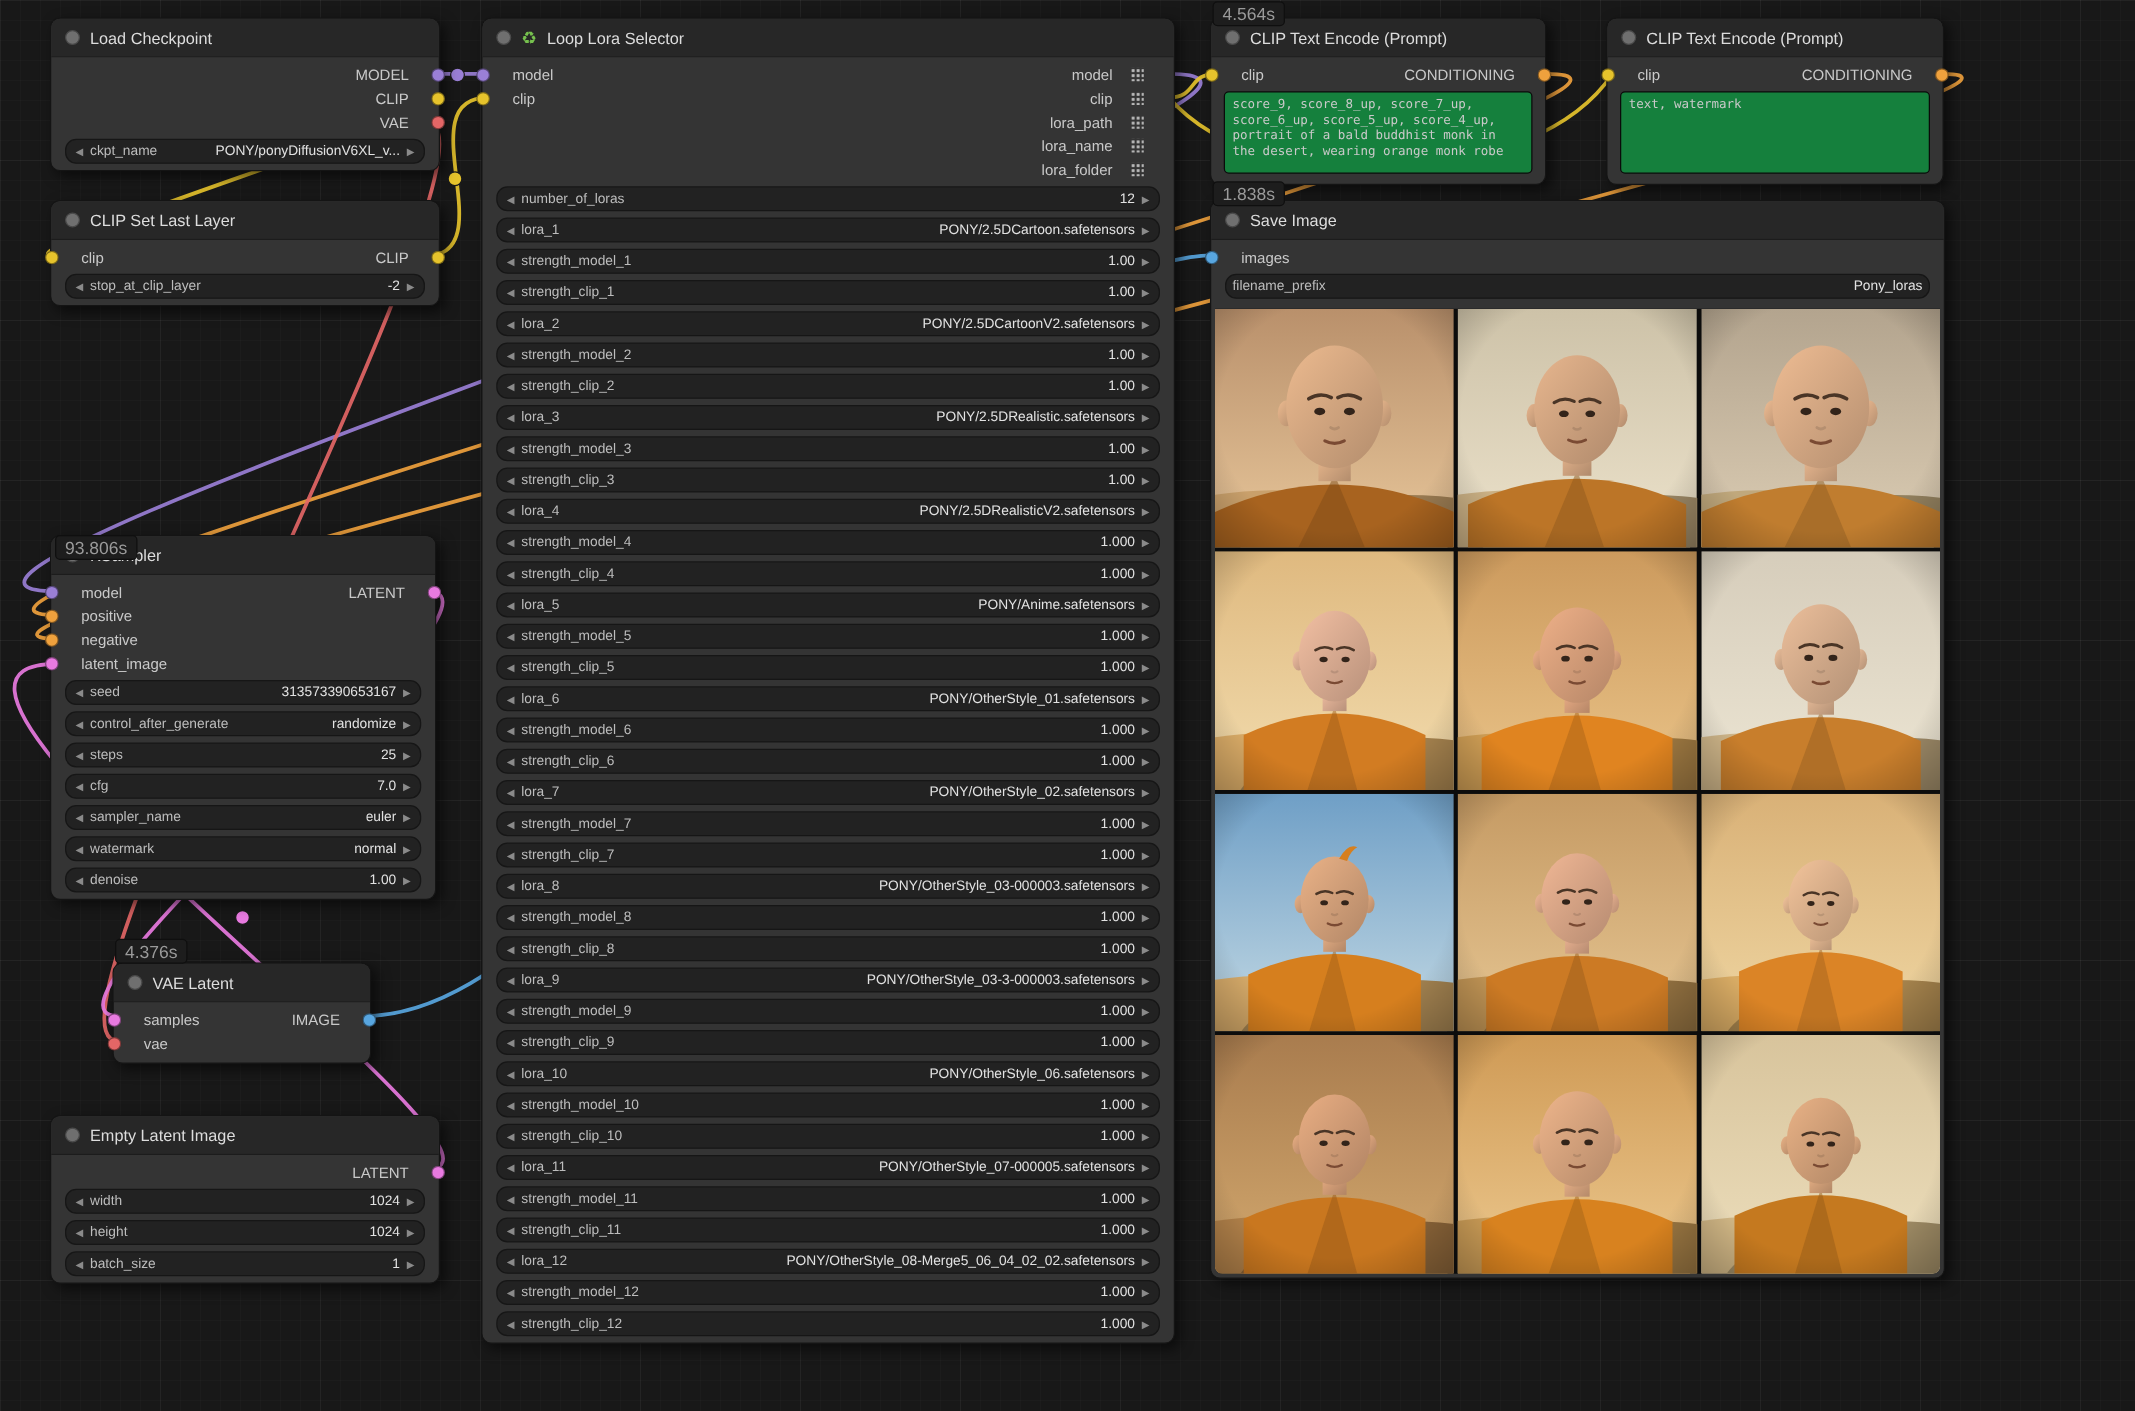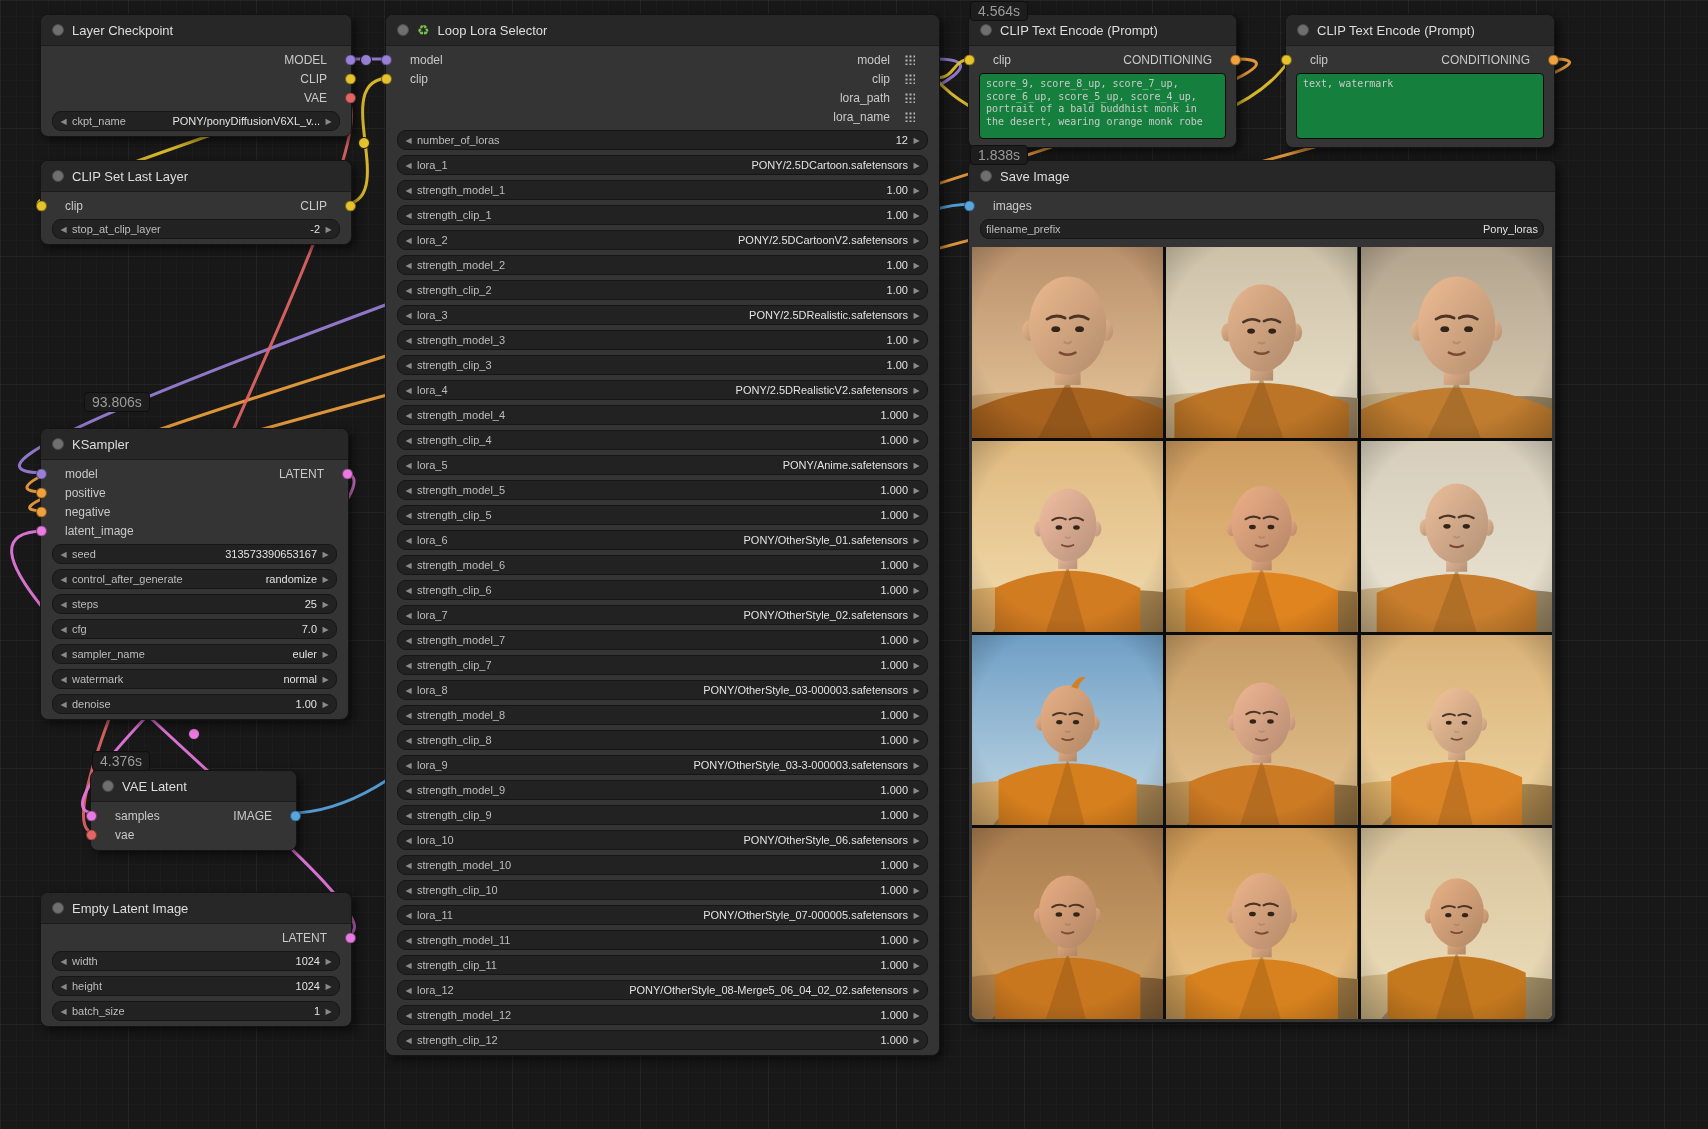--- a/index.html
+++ b/index.html
@@ -88,28 +88,28 @@
     <path d="M342,473 C430,473 5,813 95,813" stroke="#e87ae0"></path>
     <path d="M342,935 C445,935 -130,531 45,531" stroke="#e87ae0"></path>
     <path d="M290,813 C520,813 745,204 973,204" stroke="#58a6e0"></path>
   </svg>
 
   <div class="reroute" style="left:360px;top:54px;background:var(--c-model);"></div>
   <div class="reroute" style="left:358px;top:137px;background:var(--c-clip);"></div>
   <div class="reroute" style="left:188px;top:728px;background:var(--c-latent);"></div>
 
   <div class="badge" style="left:970px;top:1px;">4.564s</div>
-  <div class="badge" style="left:44px;top:392px;margin-left:40px;">93.806s</div>
+  <div class="badge" style="left:44px;top:428px;">93.806s</div>
   <div class="badge" style="left:92px;top:751px;">4.376s</div>
   <div class="badge" style="left:970px;top:145px;">1.838s</div>
 
   <div class="node" style="left:40px;top:14px;width:310px;">
     <div class="nhead">
       <span class="hdot"></span>
-      <span class="ntitle">Layer Checkpoint</span>
+      <span class="ntitle">Load Checkpoint</span>
     </div>
     <div class="nbody">
       <div class="srow outonly">
           <span>MODEL</span>
           <span class="dot out model"></span>
         </div>
       <div class="srow outonly">
           <span>CLIP</span>
           <span class="dot out clip"></span>
         </div>
@@ -298,20 +298,26 @@
             <span>lora_path</span>
             <span class="grid-icon"></span>
           </span>
         </div>
       <div class="srow outonly">
           <span class="sgroup">
             <span>lora_name</span>
             <span class="grid-icon"></span>
           </span>
         </div>
+      <div class="srow outonly">
+          <span class="sgroup">
+            <span>lora_folder</span>
+            <span class="grid-icon"></span>
+          </span>
+        </div>
       <div class="widget" style="margin-top:4px;">
         <span class="arr">◀</span>
         <span class="wl">number_of_loras</span>
         <span class="wv">12</span>
         <span class="arr">▶</span>
       </div>
       <div id="lora-rows" style="display:flex;flex-direction:column;">
           <div class="widget">
             <span class="arr">◀</span>
             <span class="wl">lora_1</span>

